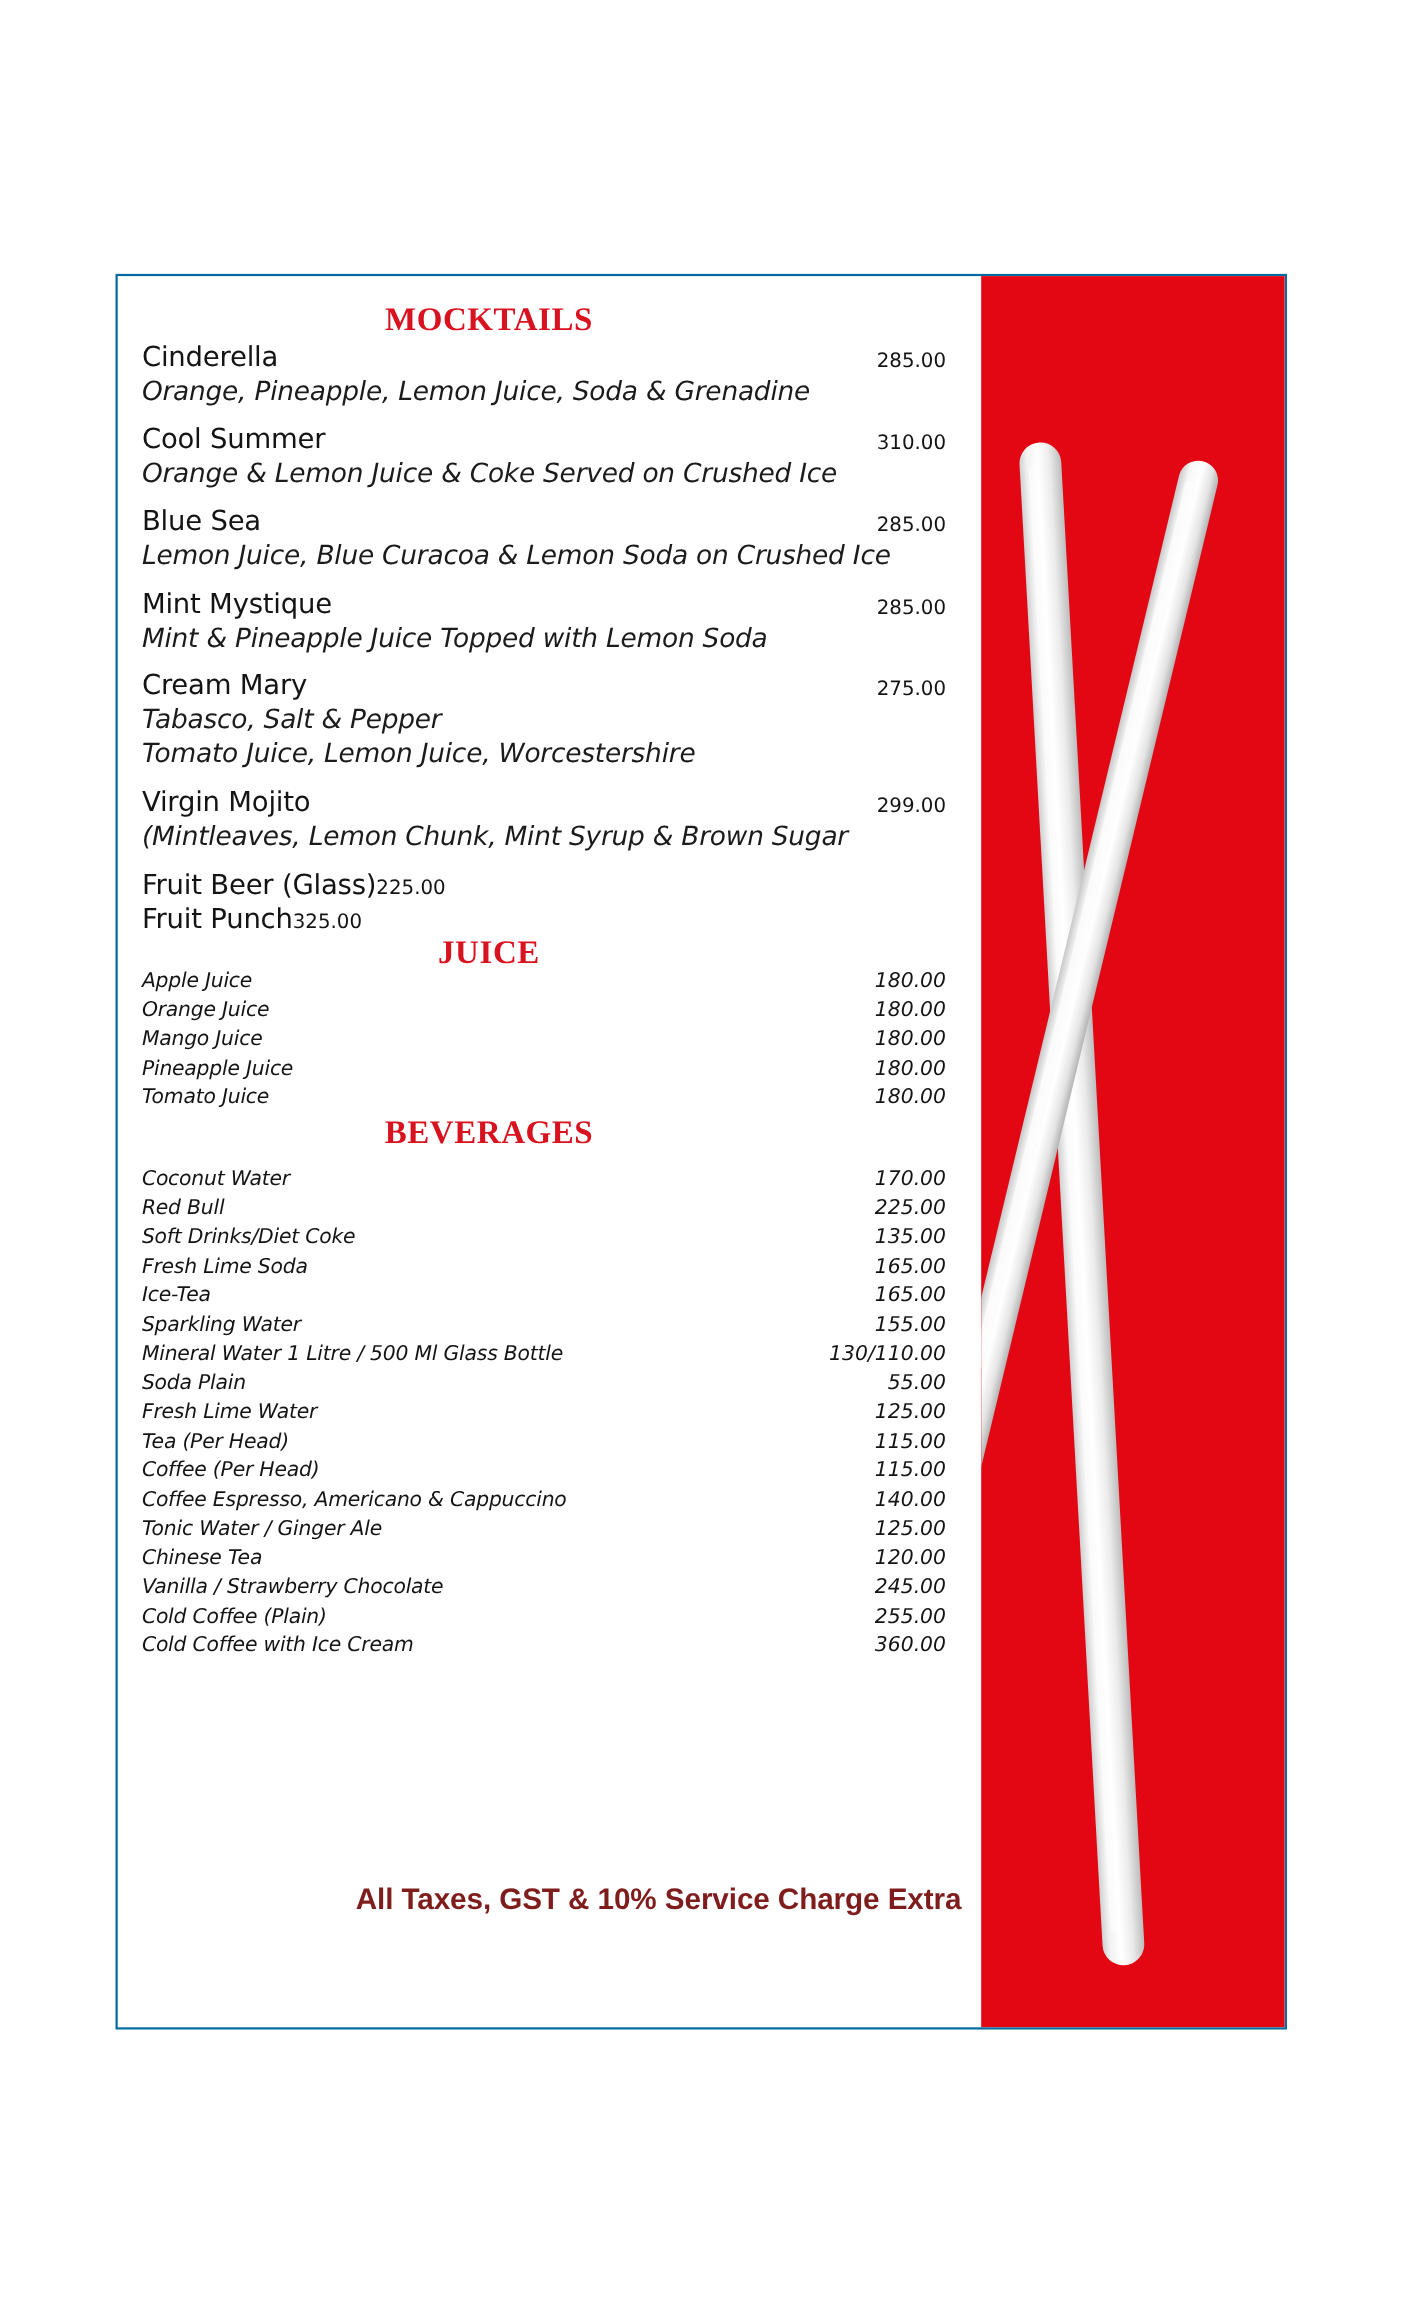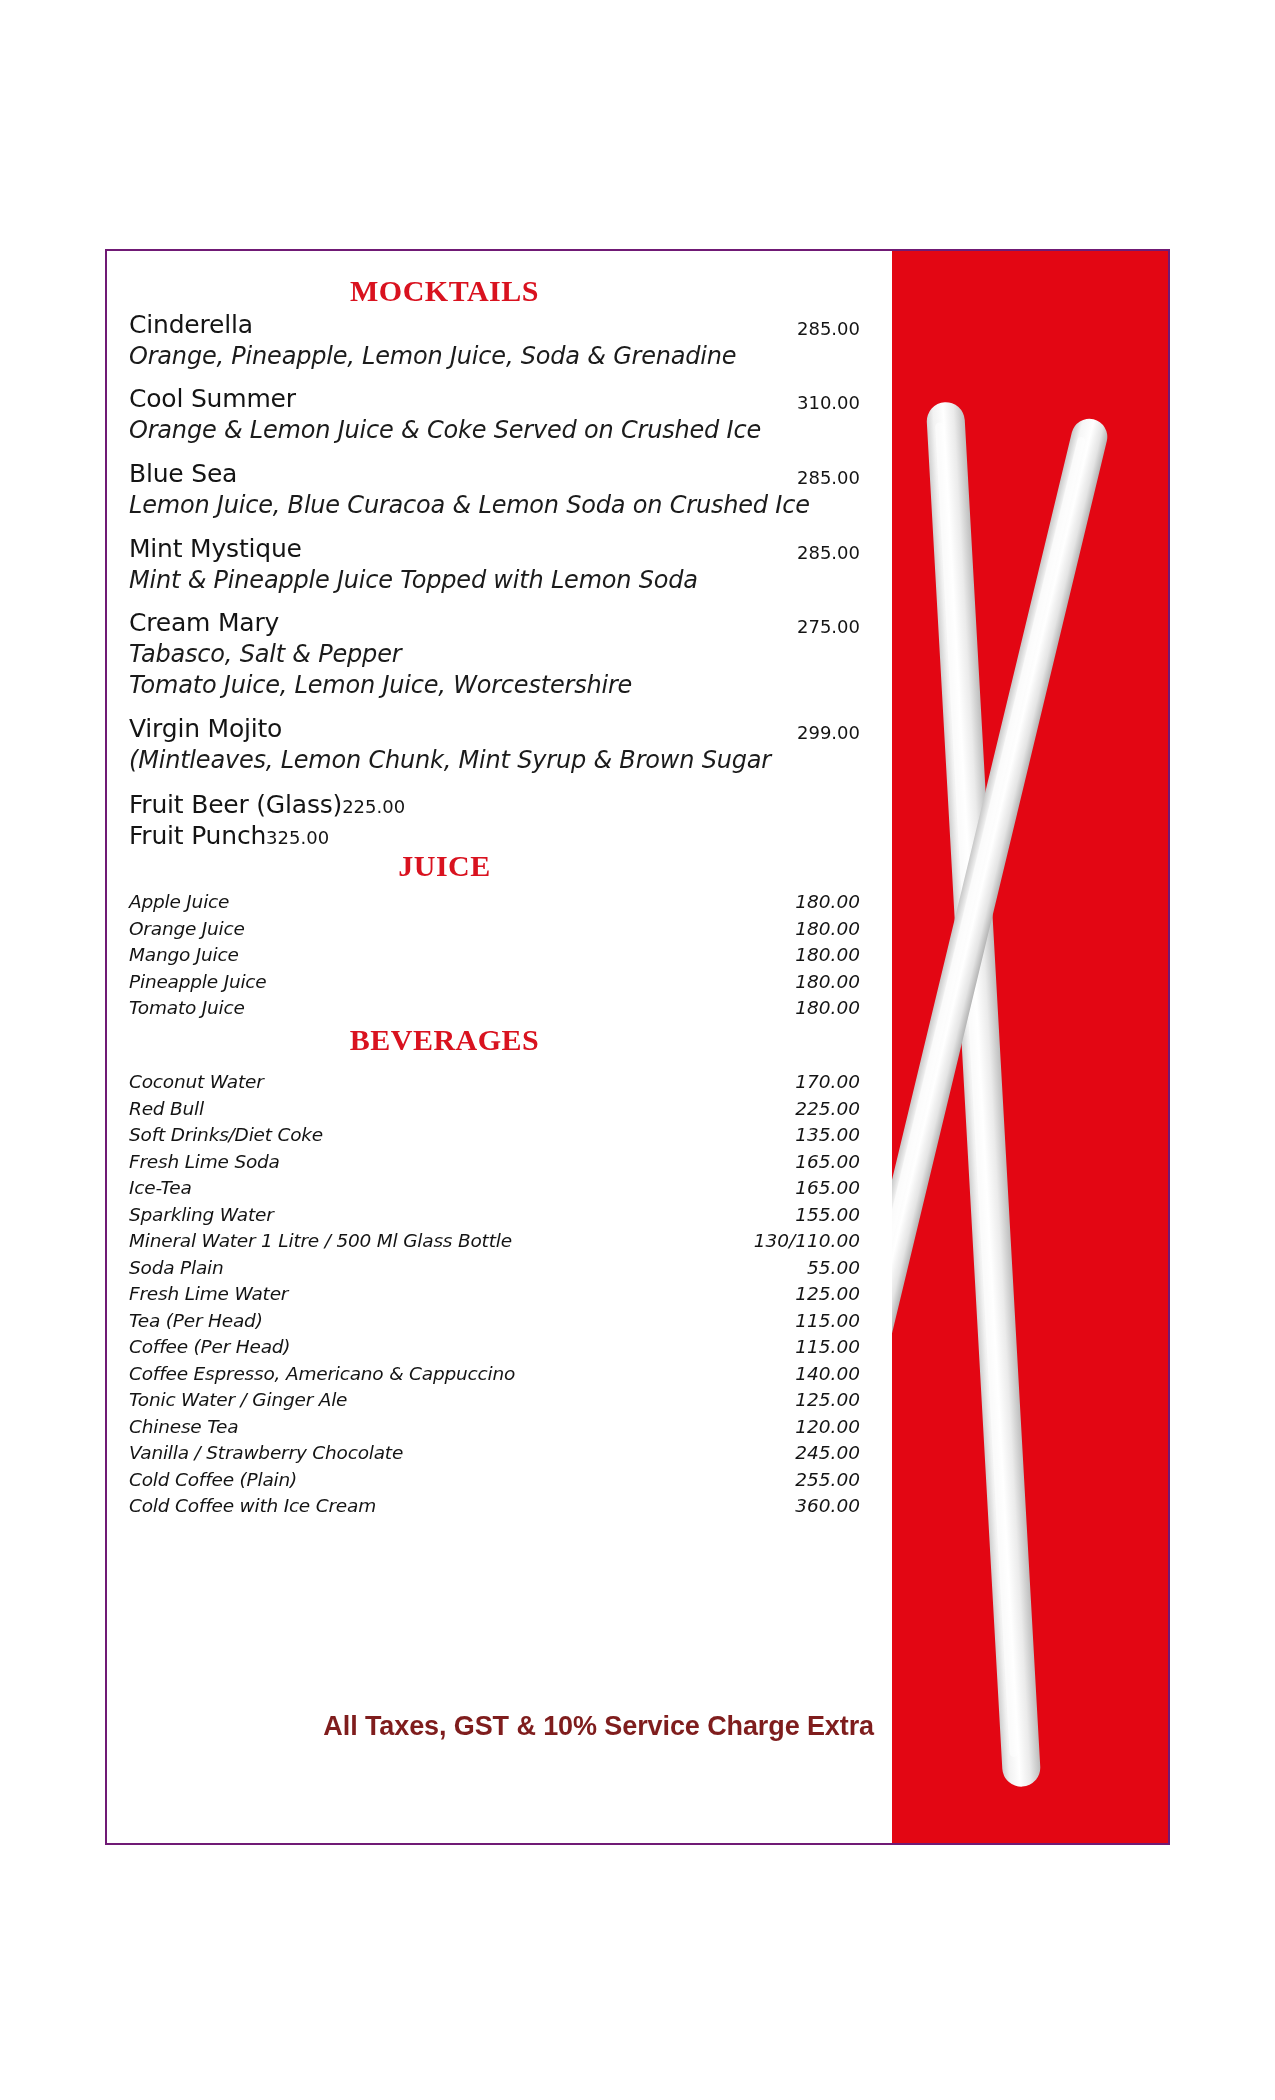--- a/index.html
+++ b/index.html
@@ -14,21 +14,21 @@
     -webkit-font-smoothing: antialiased;
   }
 
   
   #menu-page {
     position: absolute;
     left: 105px;
     top: 249px;
     width: 1065px;
     height: 1596px;
-    border: 2px solid #701a75;
+    border: 2px solid #0369a1;
     box-sizing: border-box;
     background: #ffffff;
     overflow: hidden;
   }
 
   
   #red-panel {
     position: absolute;
     right: 0;
     top: 0;
@@ -62,21 +62,21 @@
     font-family: "Liberation Serif", serif;
     font-weight: bold;
     font-size: 30px;
     letter-spacing: 0.5px;
     text-align: center;
     margin: 0;
     line-height: 1.05;
     padding-right: 100px;
   }
   #head-mocktails { margin: 6px 0 4px 0; }
-  #head-juice     { margin: -2px 0 12px 0; }
+  #head-juice     { margin: -2px 0 2px 0; }
   #head-beverages { margin: -2px 0 18px 0; }
 
   
   .mock-item {
     position: relative;
     margin: 0 0 14px 0;
   }
   .mock-row {
     display: flex;
     align-items: flex-start;

